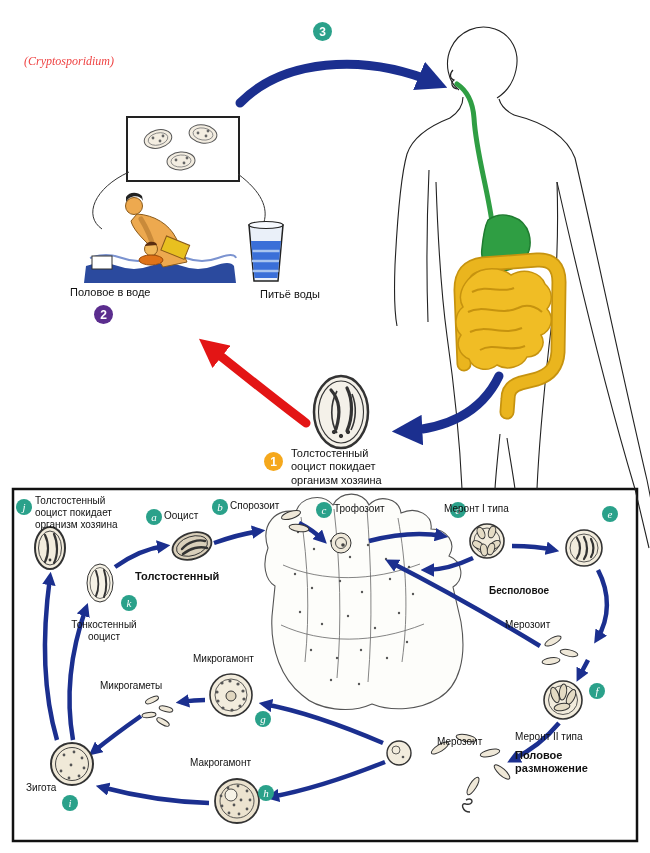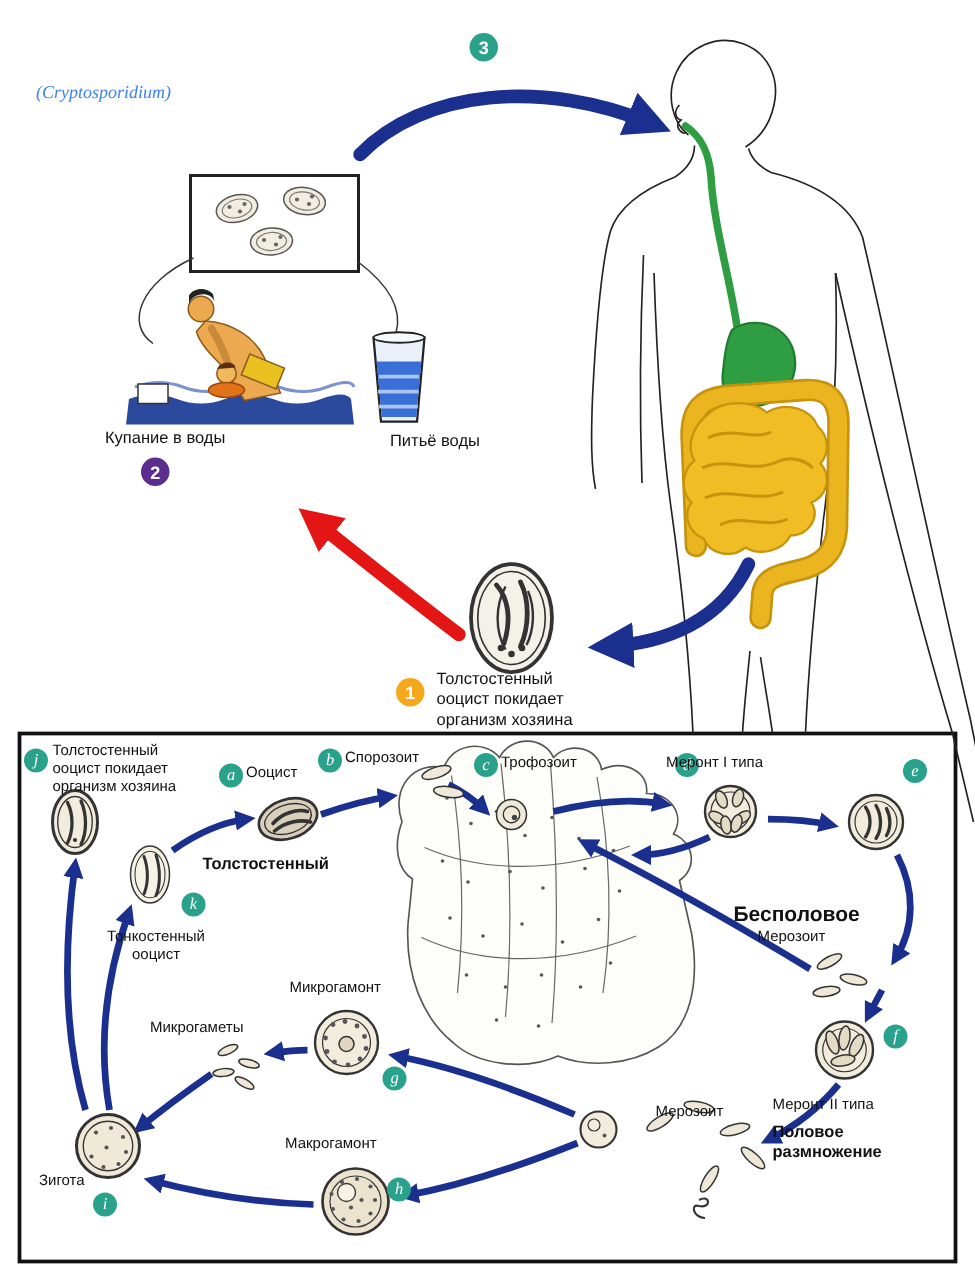--- a/index.html
+++ b/index.html
@@ -11,21 +11,21 @@
   .stage { position:absolute; left:0; top:0; width:650px; height:853px; }
   .abs { position:absolute; }
   .lbl { font-size:11px; line-height:1.22; white-space:pre-line; }
   .lbl-sm { font-size:10px; line-height:1.18; white-space:pre-line; }
   .bold { font-weight:bold; }
   .center { text-align:center; }
   .title {
     font-family:"Liberation Serif", serif; font-size:27px; color:#1b2f9e;
   }
   .subtitle {
-    font-family:"Liberation Serif", serif; font-size:12px; font-style:italic; color:#3b82f6;
+    font-family:"Liberation Serif", serif; font-size:12px; font-style:italic; color:#ef4444;
   }
   .num-badge {
     position:absolute; width:19px; height:19px; border-radius:50%;
     color:#fff; font-weight:bold; font-size:12px;
     display:flex; align-items:center; justify-content:center;
   }
   .letter-badge {
     position:absolute; width:16px; height:16px; border-radius:50%;
     background:#2aa18a; color:#fff; font-size:11px; font-style:italic;
     font-family:"Liberation Serif", serif;
@@ -343,21 +343,21 @@
       <circle cx="61" cy="771" r="1.4"></circle>
           <circle cx="71" cy="765" r="1.4"></circle>
     </g>
   </g>
 </svg>
 
 <div class="abs subtitle" style="left:24px; top:54px;">(Cryptosporidium)</div>
 
 <div class="num-badge" style="left:313px; top:22px; background:#2aa18a;">3</div>
 
-<div class="abs lbl" style="left:70px; top:286px;">Купание в воды</div>
+<div class="abs lbl" style="left:70px; top:286px;">Половое в воде</div>
 <div class="abs lbl" style="left:236px; top:288px;padding-left:24px;">Питьё воды</div>
 
 <div class="num-badge" style="left:94px; top:305px; background:#5b2d8e;">2</div>
 
 <div class="num-badge" style="left:264px; top:452px; background:#f5a81c;">1</div>
 <div class="abs lbl" style="left:291px; top:447px; width:130px;">Толстостенный
 ооцист покидает
 организм хозяина</div>
 
 <div class="letter-badge" style="left:16px; top:499px;">j</div>
@@ -378,21 +378,21 @@
 <div class="abs lbl-sm" style="left:444px; top:503px;">Меронт I типа</div>
 
 <div class="letter-badge" style="left:602px; top:506px;">e</div>
 
 <div class="abs lbl-sm bold" style="left:135px; top:570px; font-size:11px;">Толстостенный</div>
 
 <div class="letter-badge" style="left:121px; top:595px;">k</div>
 <div class="abs lbl-sm center" style="left:62px; top:619px; width:84px;">Тонкостенный
 ооцист</div>
 
-<div class="abs lbl-sm bold" style="left:489px; top:585px; font-size:14px;margin-top:16px;">Бесполовое</div>
+<div class="abs lbl-sm bold" style="left:489px; top:585px; font-size:10px;">Бесполовое</div>
 <div class="abs lbl-sm" style="left:505px; top:619px;">Мерозоит</div>
 
 <div class="abs lbl-sm" style="left:193px; top:653px;">Микрогамонт</div>
 <div class="abs lbl-sm" style="left:100px; top:680px;">Микрогаметы</div>
 <div class="letter-badge" style="left:255px; top:711px;">g</div>
 
 <div class="abs lbl-sm" style="left:437px; top:736px;">Мерозоит</div>
 
 <div class="letter-badge" style="left:589px; top:683px;">f</div>
 <div class="abs lbl-sm" style="left:515px; top:731px;">Меронт II типа</div>

